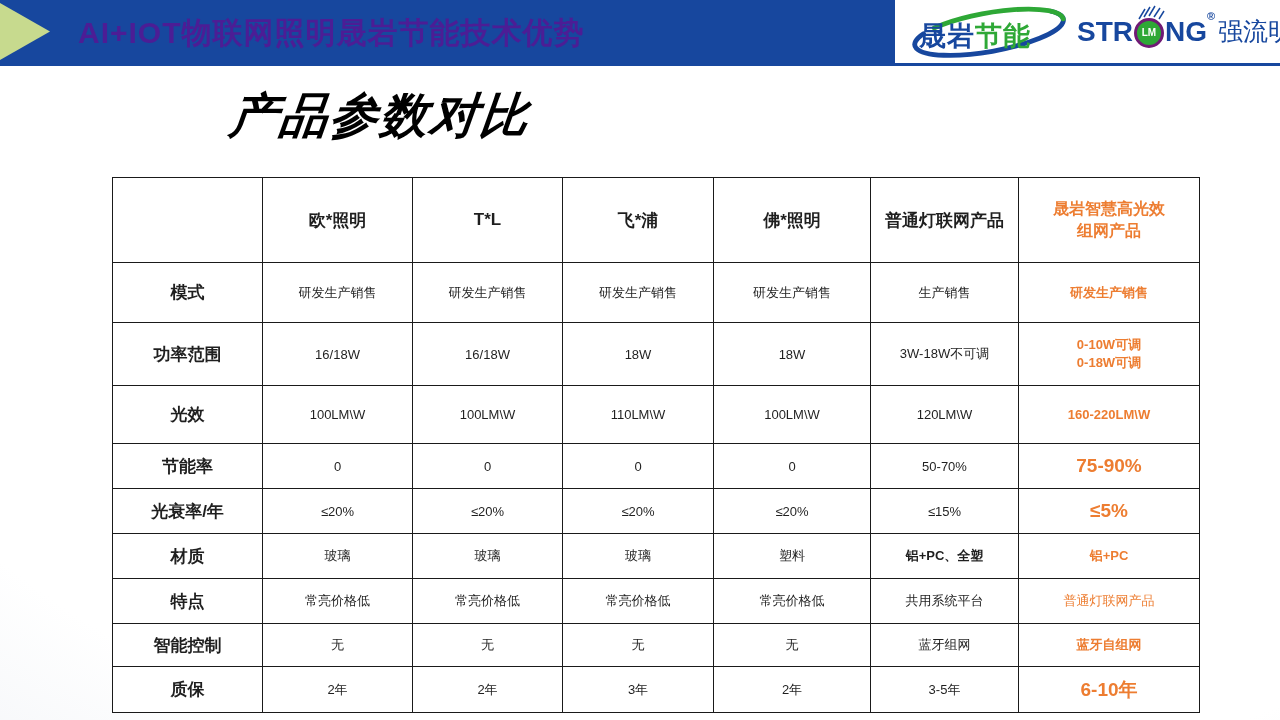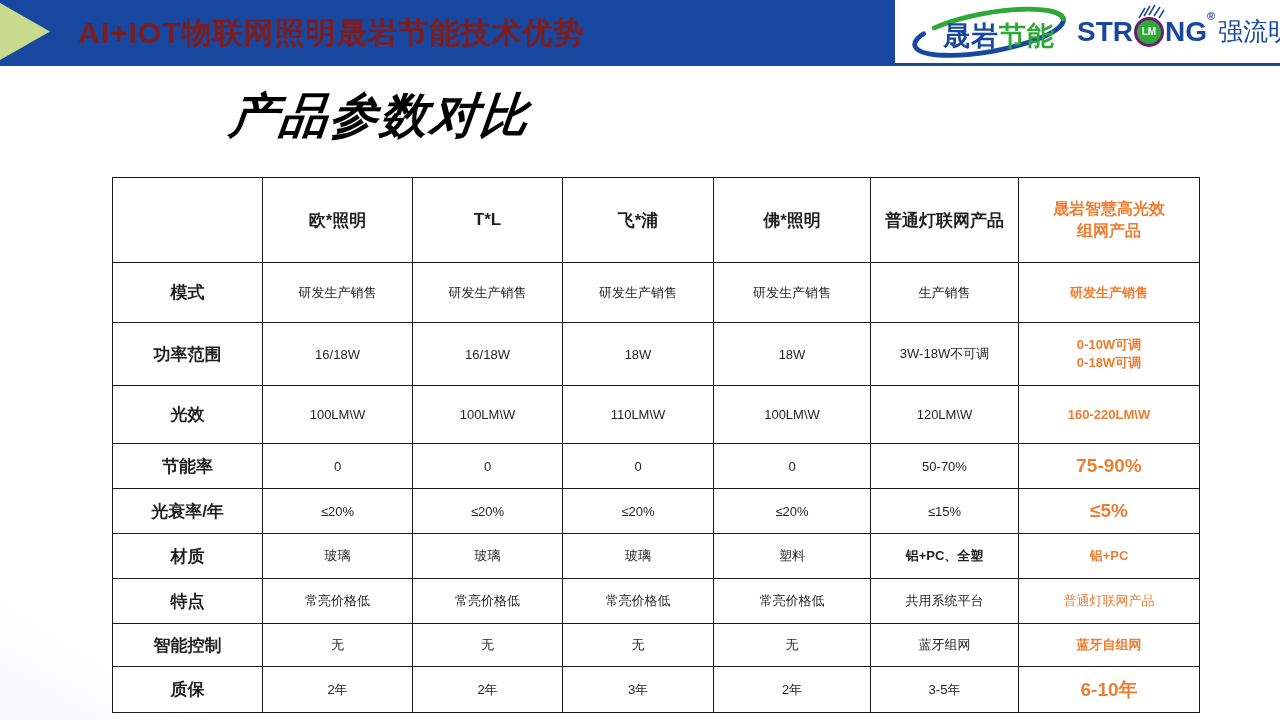--- a/index.html
+++ b/index.html
@@ -11,43 +11,43 @@
 
   
   .banner { position:absolute; top:0; left:0; width:1280px; height:66px; }
   .banner-blue { position:absolute; left:0; top:0; width:895px; height:66px; background:#17479e; }
   .banner-arrow {
     position:absolute; left:0; top:3px; width:50px; height:57px;
     background:#c7da8e; clip-path:polygon(0 0, 100% 50%, 0 100%);
   }
   .banner-title {
     position:absolute; left:78px; top:0; height:68px; line-height:66px;
-    color:#7f1d1d; font-size:30px; font-weight:bold; letter-spacing:1px; white-space:nowrap;text-align:center;
+    color:#4c1d95; font-size:30px; font-weight:bold; letter-spacing:1px; white-space:nowrap;text-align:center;
   }
   .logo-area {
     position:absolute; left:895px; top:0; width:385px; height:66px;
     background:#ffffff; border-bottom:3px solid #17479e; box-sizing:border-box;
   }
 
   
   .sy-logo { position:absolute; left:10px; top:3px; width:168px; height:58px; }
   .sy-orbit { position:absolute; left:0; top:0; }
   .sy-text {
     position:absolute; left:14px; top:15px; font-size:27px; font-weight:bold;
     letter-spacing:1px; white-space:nowrap;
   }
-  .sy-blue { color:#17479e;margin-left:24px; }
+  .sy-blue { color:#17479e; }
   .sy-green { color:#2ea836; }
 
   
   .strong-logo {
     position:absolute; left:182px; top:0; height:63px; display:flex; align-items:center;
     white-space:nowrap;
   }
-  .strong-word { font-size:28px; font-weight:bold; color:#17479e; display:flex; align-items:center; }
+  .strong-word { font-size:28px; font-weight:bold; color:#17479e; display:flex; align-items:flex-end; }
   .strong-o {
     width:24px; height:24px; border-radius:50%; background:#2ea836;
     border:3px solid #701a75; color:#ffffff; font-size:10px; font-weight:bold;
     display:flex; align-items:center; justify-content:center; margin:0 1px; position:relative;
   }
   .strong-rays { position:absolute; left:-4px; top:-16px; }
   .strong-reg { font-size:11px; font-weight:bold; color:#17479e; align-self:flex-start; margin-top:10px; }
   .strong-cn { font-size:25px; color:#17479e; font-weight:500; margin-left:3px; }
 
   

